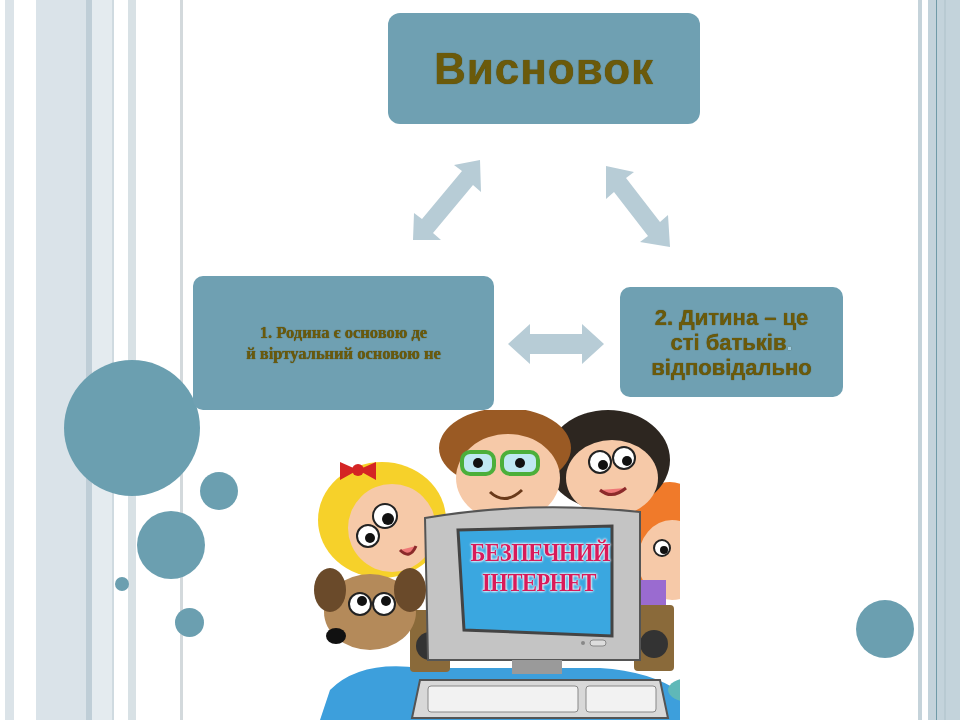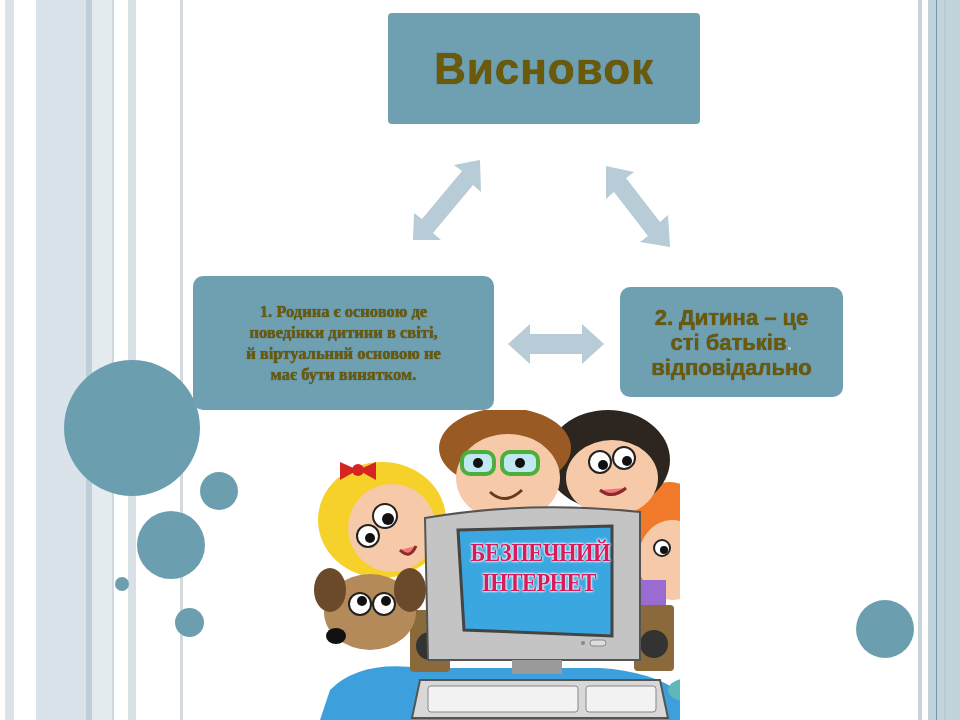--- a/index.html
+++ b/index.html
@@ -14,21 +14,21 @@
   .ls6{left:128px;top:0;width:8px;height:720px;background:#d8e1e5;}
   .ls7{left:180px;top:0;width:3px;height:720px;background:#d3d9dc;}
   
   .rs1{left:918px;top:0;width:4px;height:720px;background:#c5d3da;}
   .rs2{left:928px;top:0;width:32px;height:720px;background:#c3d3db;}
   .rs3{left:936px;top:0;width:1px;height:720px;background:#6f9aa7;}
   .rs4{left:944px;top:0;width:2px;height:720px;background:#b8cad2;}
   
   .circ{position:absolute;border-radius:50%;background:#6b9fb0;}
   
-  .box{position:absolute;background:#6fa0b2;border-radius:4px;color:#6b5a0a;font-weight:bold;text-align:center;display:flex;align-items:center;justify-content:center;box-sizing:border-box;text-shadow:0 0 1px #3e3a10;}
+  .box{position:absolute;background:#6fa0b2;border-radius:12px;color:#6b5a0a;font-weight:bold;text-align:center;display:flex;align-items:center;justify-content:center;box-sizing:border-box;text-shadow:0 0 1px #3e3a10;}
   .title-box{left:388px;top:13px;width:312px;height:111px;font-size:44px;letter-spacing:1px;}
   .box1{left:193px;top:276px;width:301px;height:134px;font-size:16.5px;line-height:21px;padding:6px 10px;border-radius:10px;font-family:Liberation Serif, serif;}
   .box2{left:620px;top:287px;width:223px;height:110px;font-size:22px;line-height:25px;padding:4px 0;border-radius:10px;}
   .box2 .dot{color:#9ecbe0;}
   
   svg.arrow{position:absolute;overflow:visible;}
   
   .illus{left:300px;top:410px;width:380px;height:310px;}
   .screen-text{position:absolute;left:463px;top:538px;width:152px;text-align:center;font-family:"Liberation Serif",serif;font-weight:bold;color:#d81b5a;font-size:25px;line-height:30px;letter-spacing:-0.5px;text-shadow:0 0 3px #fff,0 0 3px #fff,0 0 2px #fff;transform:scaleX(0.9);}
 </style>
@@ -64,23 +64,21 @@
 <svg class="arrow" style="left:600px;top:162px;" width="75" height="88" viewBox="0 0 75 88">
   <polygon fill="#b7ccd6" points="6,4 34,10 26,16 60,60 68,53 70,85 40,80 48,74 14,30 6,37"></polygon>
 </svg>
 <svg class="arrow" style="left:506px;top:322px;" width="100" height="44" viewBox="0 0 100 44">
   <polygon fill="#b7ccd6" points="2,22 24,2 24,12 76,12 76,2 98,22 76,42 76,32 24,32 24,42"></polygon>
 </svg>
 
 <div class="box box1">
   <div>
     <div>1. Родина є основою де</div>
-    <div>поведінки дитини в світі,</div>
     <div>й віртуальний основою не</div>
-    <div>має бути винятком.</div>
   </div>
 </div>
 
 <div class="box box2">
   <div>
     <div>2. Дитина – це</div>
     <div><span>сті батьків</span><span class="dot">.</span></div>
     <div>відповідально</div>
   </div>
 </div>

